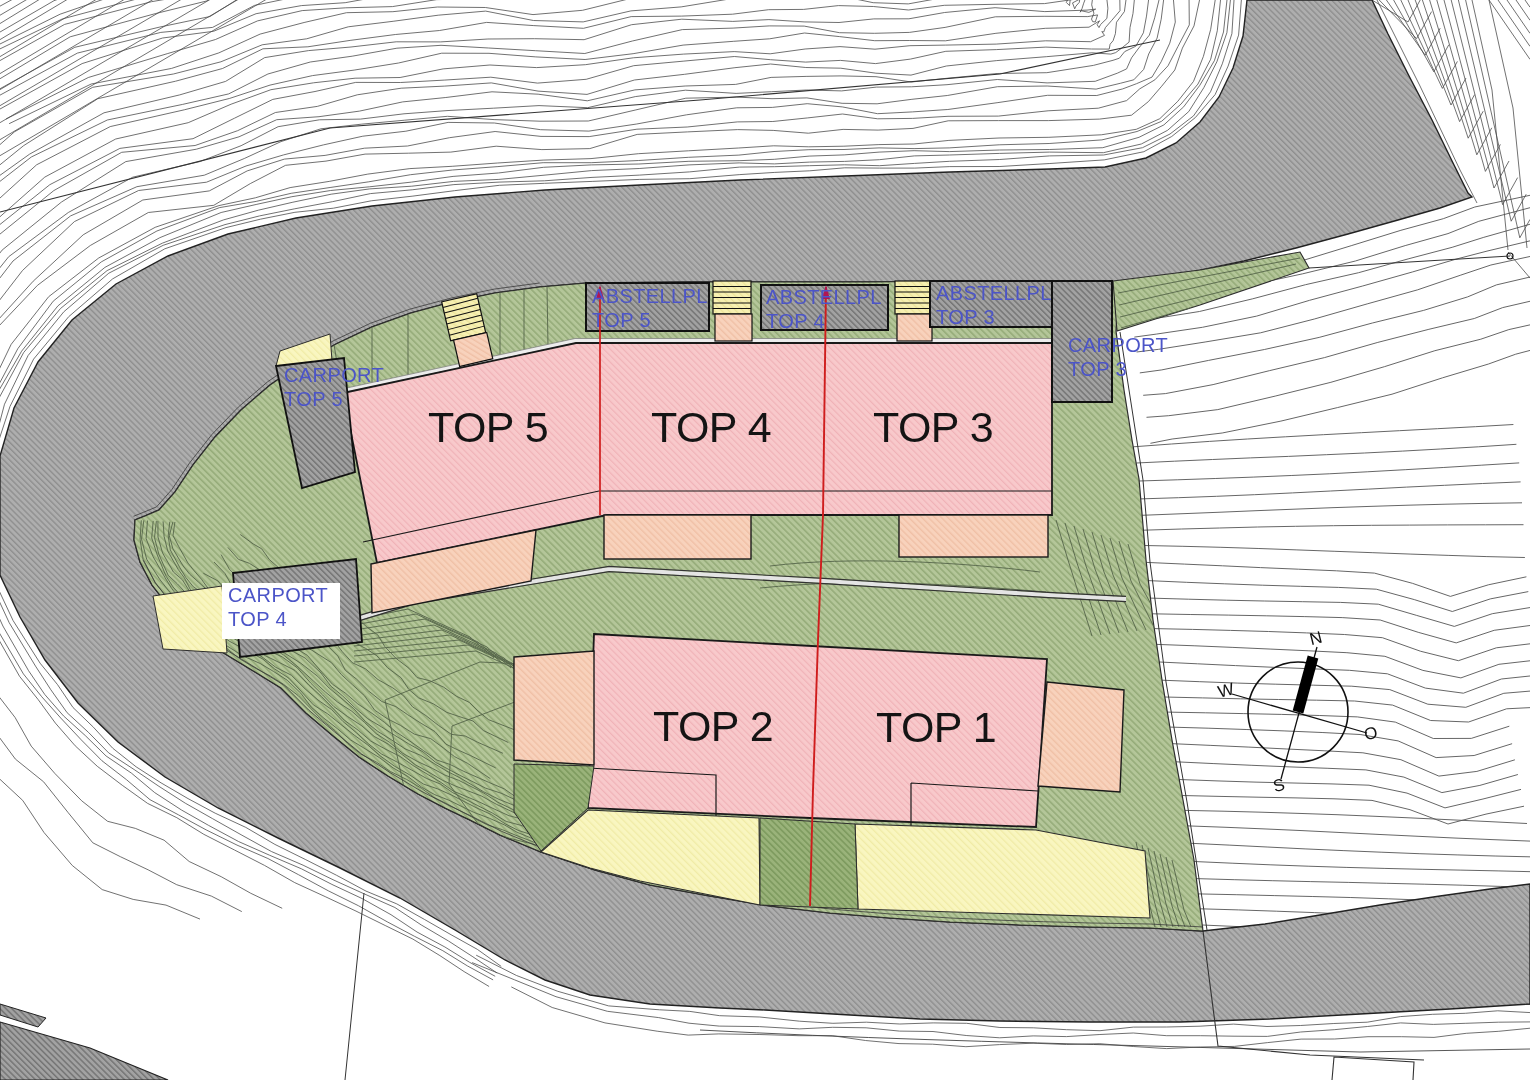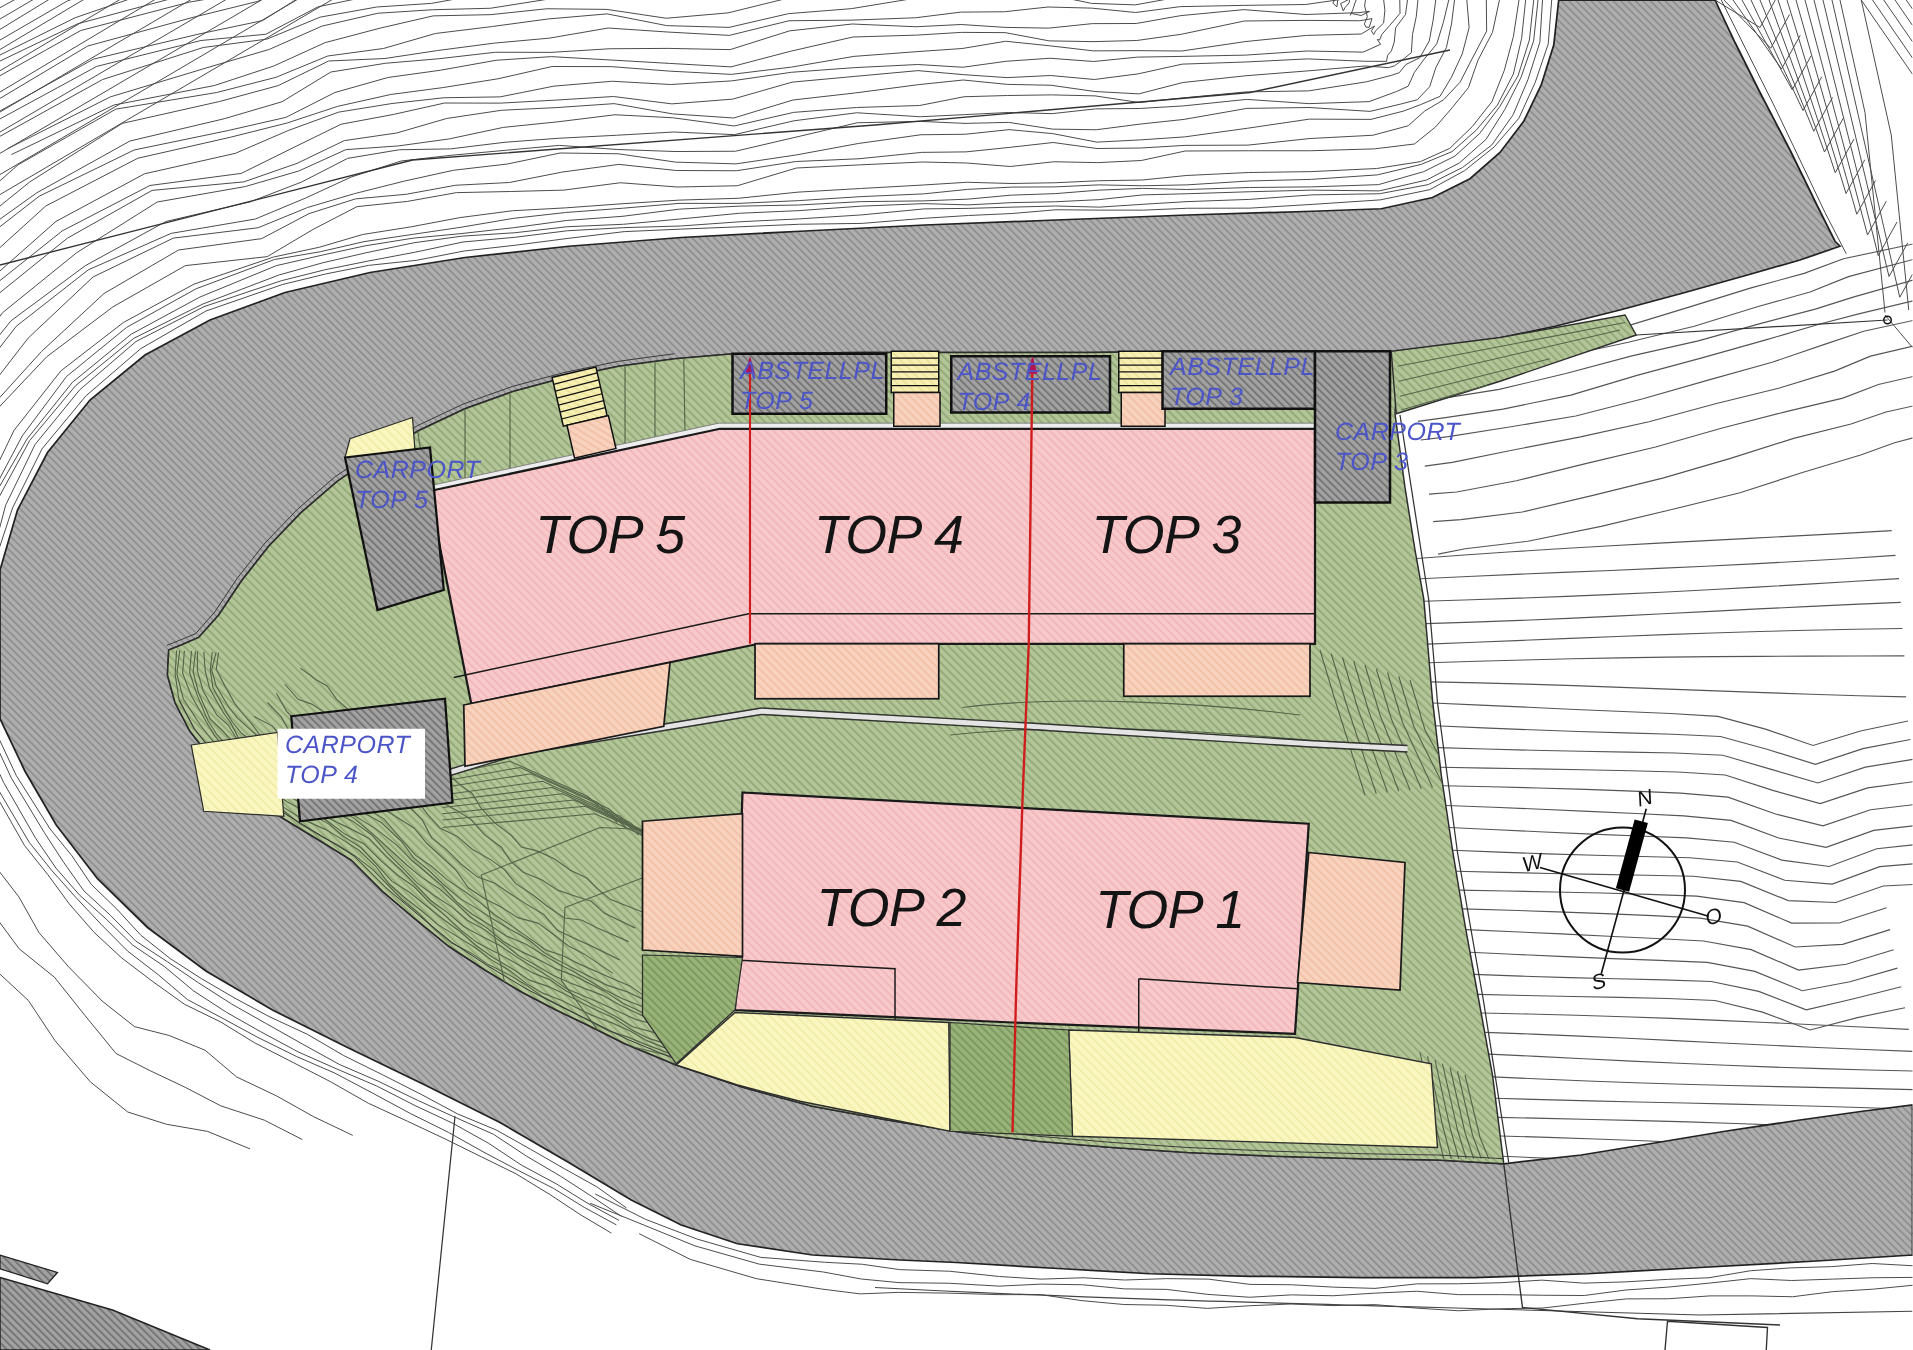--- a/index.html
+++ b/index.html
@@ -1,15 +1,15 @@
 <!DOCTYPE html>
 <html><head><meta charset="utf-8">
 <style>
 html,body{margin:0;padding:0;background:#fff;}
-.page{position:relative;width:1530px;height:1080px;overflow:hidden;font-family:"Liberation Sans",sans-serif;font-style:italic;}
+.page{position:relative;width:1530px;height:1080px;overflow:hidden;font-family:"Liberation Sans",sans-serif;}
 </style></head>
 <body>
 <div class="page">
 <svg width="1530" height="1080" viewBox="0 0 1530 1080" xmlns="http://www.w3.org/2000/svg">
 <defs>
 <pattern id="pRoad" width="4.2" height="4.2" patternUnits="userSpaceOnUse" patternTransform="rotate(-45)">
 <rect width="4.2" height="4.2" fill="#aeaeae"></rect>
           <rect width="1.4" height="4.2" fill="#8f8f8f"></rect>
         </pattern>
 <pattern id="pDark" width="4.2" height="4.2" patternUnits="userSpaceOnUse" patternTransform="rotate(-45)">

